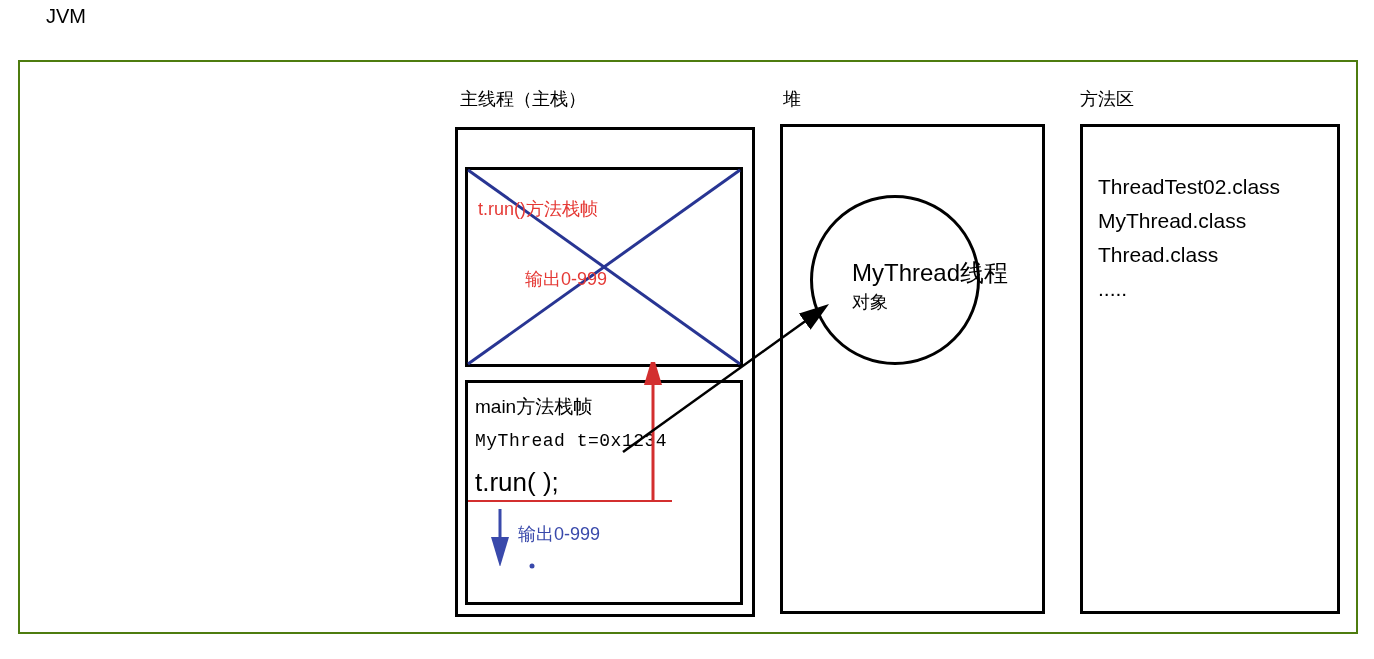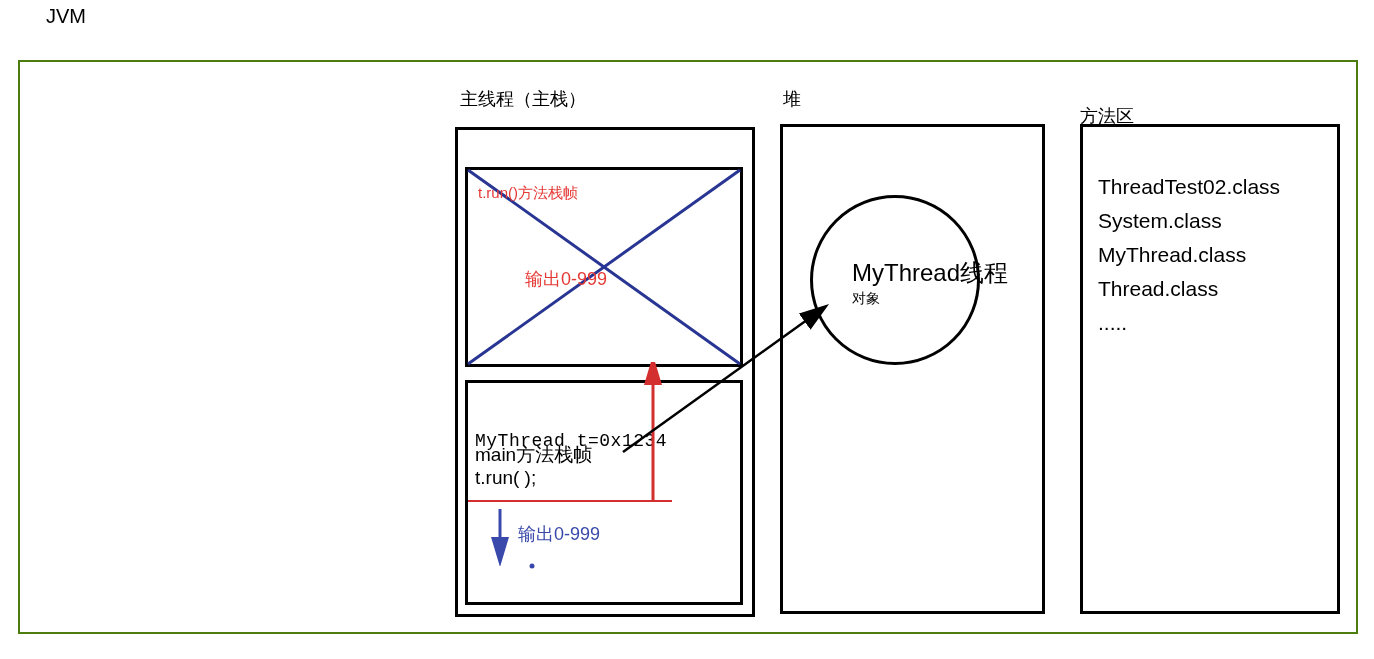--- a/index.html
+++ b/index.html
@@ -35,21 +35,21 @@
       border: 2px solid #4d7c0f;
     }
 
     .label {
       position: absolute;
       font-size: 18px;
     }
 
     .stack-label { top: 25px; left: 440px; }
     .heap-label { top: 25px; left: 763px; }
-    .method-label { top: 42px; left: 1060px; }
+    .method-label { top: 25px; left: 1060px; }
 
     .main-stack {
       position: absolute;
       top: 65px;
       left: 435px;
       width: 300px;
       height: 490px;
       border-top: 3px solid #000;
       border-left: 3px solid #000;
       border-right: 3px solid #000;
@@ -104,30 +104,30 @@
 
     .red-text { color: #e53935; }
     .blue-text { color: #3949ab; }
     .code-text { font-family: "Courier New", monospace; }
 
     .text-pos {
       position: absolute;
       white-space: nowrap;
     }
 
-    .run-title { top: 122px; left: 458px; font-size: 15px; }
+    .run-title { top: 135px; left: 458px; font-size: 18px; }
     .run-output { top: 205px; left: 505px; font-size: 18px; }
 
-    .main-title { top: 332px; left: 455px; font-size: 19px; margin-top: 48px; }
+    .main-title { top: 332px; left: 455px; font-size: 19px; }
     .main-line1 { top: 369px; left: 455px; font-size: 18px; letter-spacing: 0.5px; }
-    .main-line2 { top: 405px; left: 455px; font-size: 19px; }
+    .main-line2 { top: 405px; left: 455px; font-size: 26px; }
     .main-output { top: 460px; left: 498px; font-size: 18px; }
 
     .circle-line1 { top: 195px; left: 832px; font-size: 24px; }
-    .circle-line2 { top: 228px; left: 832px; font-size: 14px; font-family: Liberation Mono, monospace; }
+    .circle-line2 { top: 228px; left: 832px; font-size: 18px; font-family: Liberation Mono, monospace; }
 
     .method-lines {
       position: absolute;
       top: 108px;
       left: 1078px;
       font-size: 21px;
       line-height: 34px;
     }
 
     .redline {
@@ -204,21 +204,20 @@
     <defs>
       <marker id="kah" markerWidth="12" markerHeight="12" refX="10" refY="4" orient="auto">
         <path d="M0,0 L12,4 L0,8 Z" fill="#000"></path>
       </marker>
     </defs>
     <line x1="8" y1="160" x2="210" y2="15" stroke="#000" stroke-width="2.5" marker-end="url(#kah)"></line>
   </svg>
 
   <div class="method-lines">
     <div>ThreadTest02.class</div>
-    <div>System.class</div>
     <div>MyThread.class</div>
     <div>Thread.class</div>
     <div>.....</div>
   </div>
 
   <svg class="overlay" width="12" height="12" style="top:500px;left:508px;">
     <circle cx="4" cy="4" r="2.5" fill="#3949ab"></circle>
   </svg>
 
 </div>

